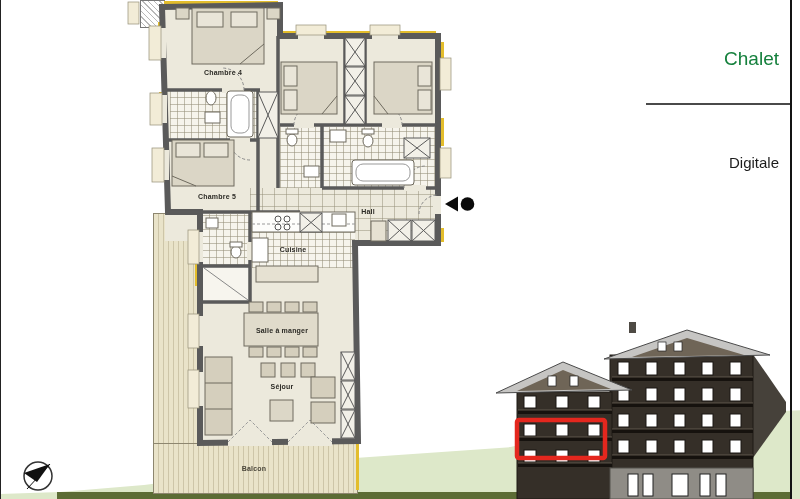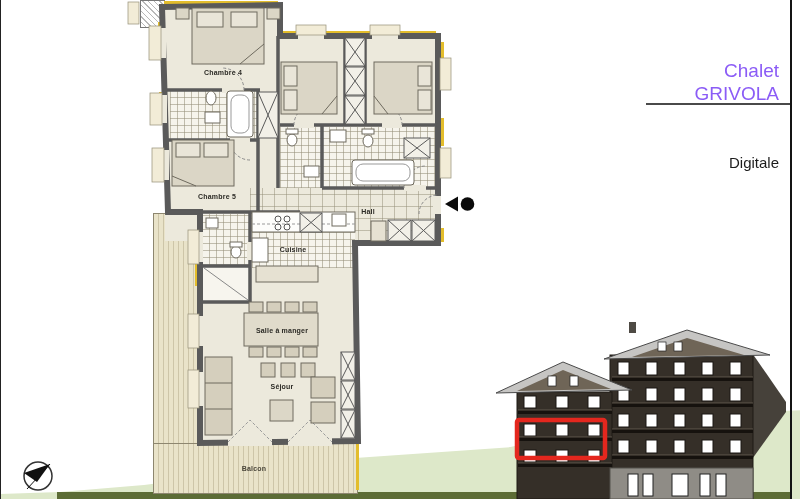--- a/index.html
+++ b/index.html
@@ -19,22 +19,22 @@
     background-image:repeating-linear-gradient(0deg,rgba(148,142,120,.5) 0 1px,transparent 1px 12px),
                      repeating-linear-gradient(90deg,rgba(148,142,120,.5) 0 1px,transparent 1px 12px);}
   .deck{background:repeating-linear-gradient(90deg,#e9e3c9 0 4px,#cdc5a8 4px 5px);border:1px solid #8d866f;}
   .mini-balc{background:repeating-linear-gradient(45deg,#ffffff 0 3px,#b9b9b9 3px 4px);border:1px solid #777;}
   .storage{background:#f7f5ee;}
   
   .lbl{position:absolute;transform:translate(-50%,-50%);font-size:7px;font-weight:bold;
        color:#2b2a25;white-space:nowrap;letter-spacing:.2px;}
   .lbl-balc{color:#4a463a;}
   
-  .tb-title{position:absolute;right:21px;top:59px;text-align:right;font-size:19px;
-            line-height:23px;color:#8b5cf6;}
+  .tb-title{position:absolute;right:21px;top:47px;font-size:19px;
+            line-height:23px;color:#15803d;}
   .tb-line{position:absolute;left:646px;top:103px;width:145px;height:2px;background:#4a4a4a;}
   .tb-sub{position:absolute;right:21px;top:113px;font-size:15px;color:#1c1c1c;margin-top:41px;}
   .edge-right{position:absolute;left:790px;top:0;width:2px;height:499px;background:#141414;}
   .edge-left{position:absolute;left:0;top:0;width:1px;height:499px;background:#222;}
   svg{position:absolute;left:0;top:0;}
 </style>
 </head>
 <body>
 
 <div class="sheet">
@@ -313,19 +313,18 @@
   <div class="lbl" style="left:223px;top:72px;">Chambre 4</div>
   <div class="lbl" style="left:217px;top:196px;">Chambre 5</div>
   <div class="lbl" style="left:368px;top:211px;">Hall</div>
   <div class="lbl" style="left:293px;top:249px;">Cuisine</div>
   <div class="lbl" style="left:282px;top:330px;">Salle à manger</div>
   <div class="lbl" style="left:282px;top:386px;">Séjour</div>
   <div class="lbl lbl-balc" style="left:254px;top:468px;">Balcon</div>
 
   <div class="tb-title">
     <div>Chalet</div>
-    <div>GRIVOLA</div>
   </div>
   <div class="tb-line"></div>
   <div class="tb-sub">Digitale</div>
   <div class="edge-right"></div>
   <div class="edge-left"></div>
 </div>
 
 </body></html>

